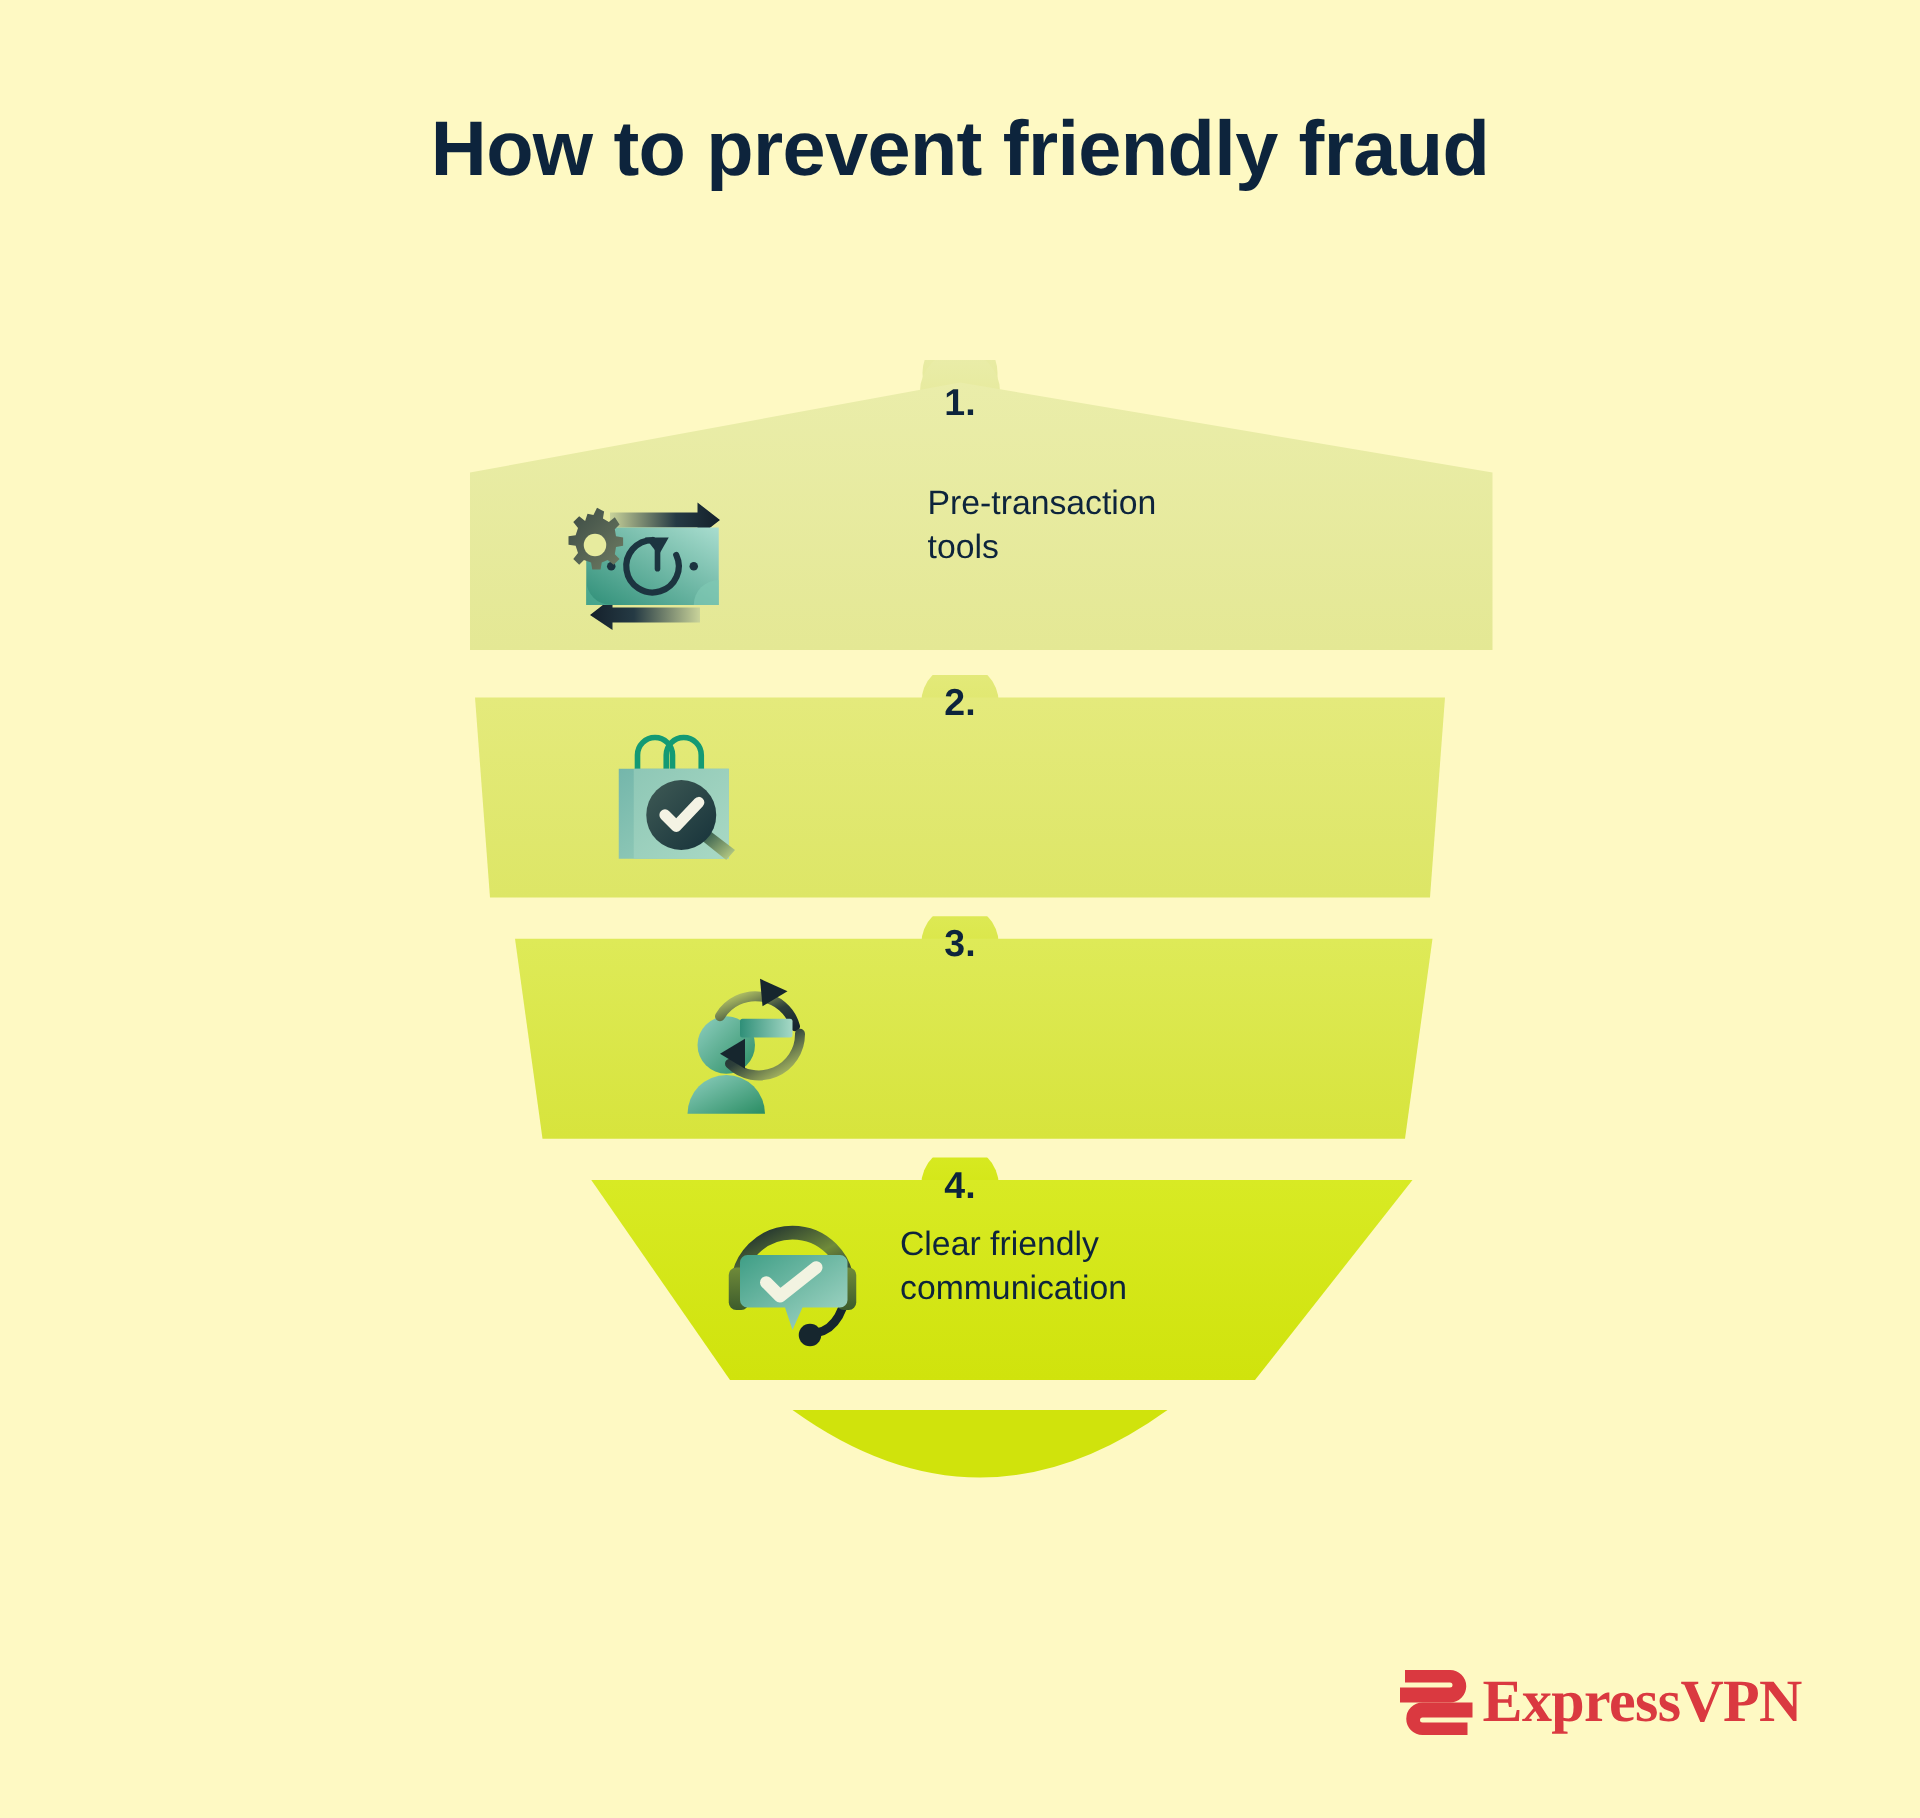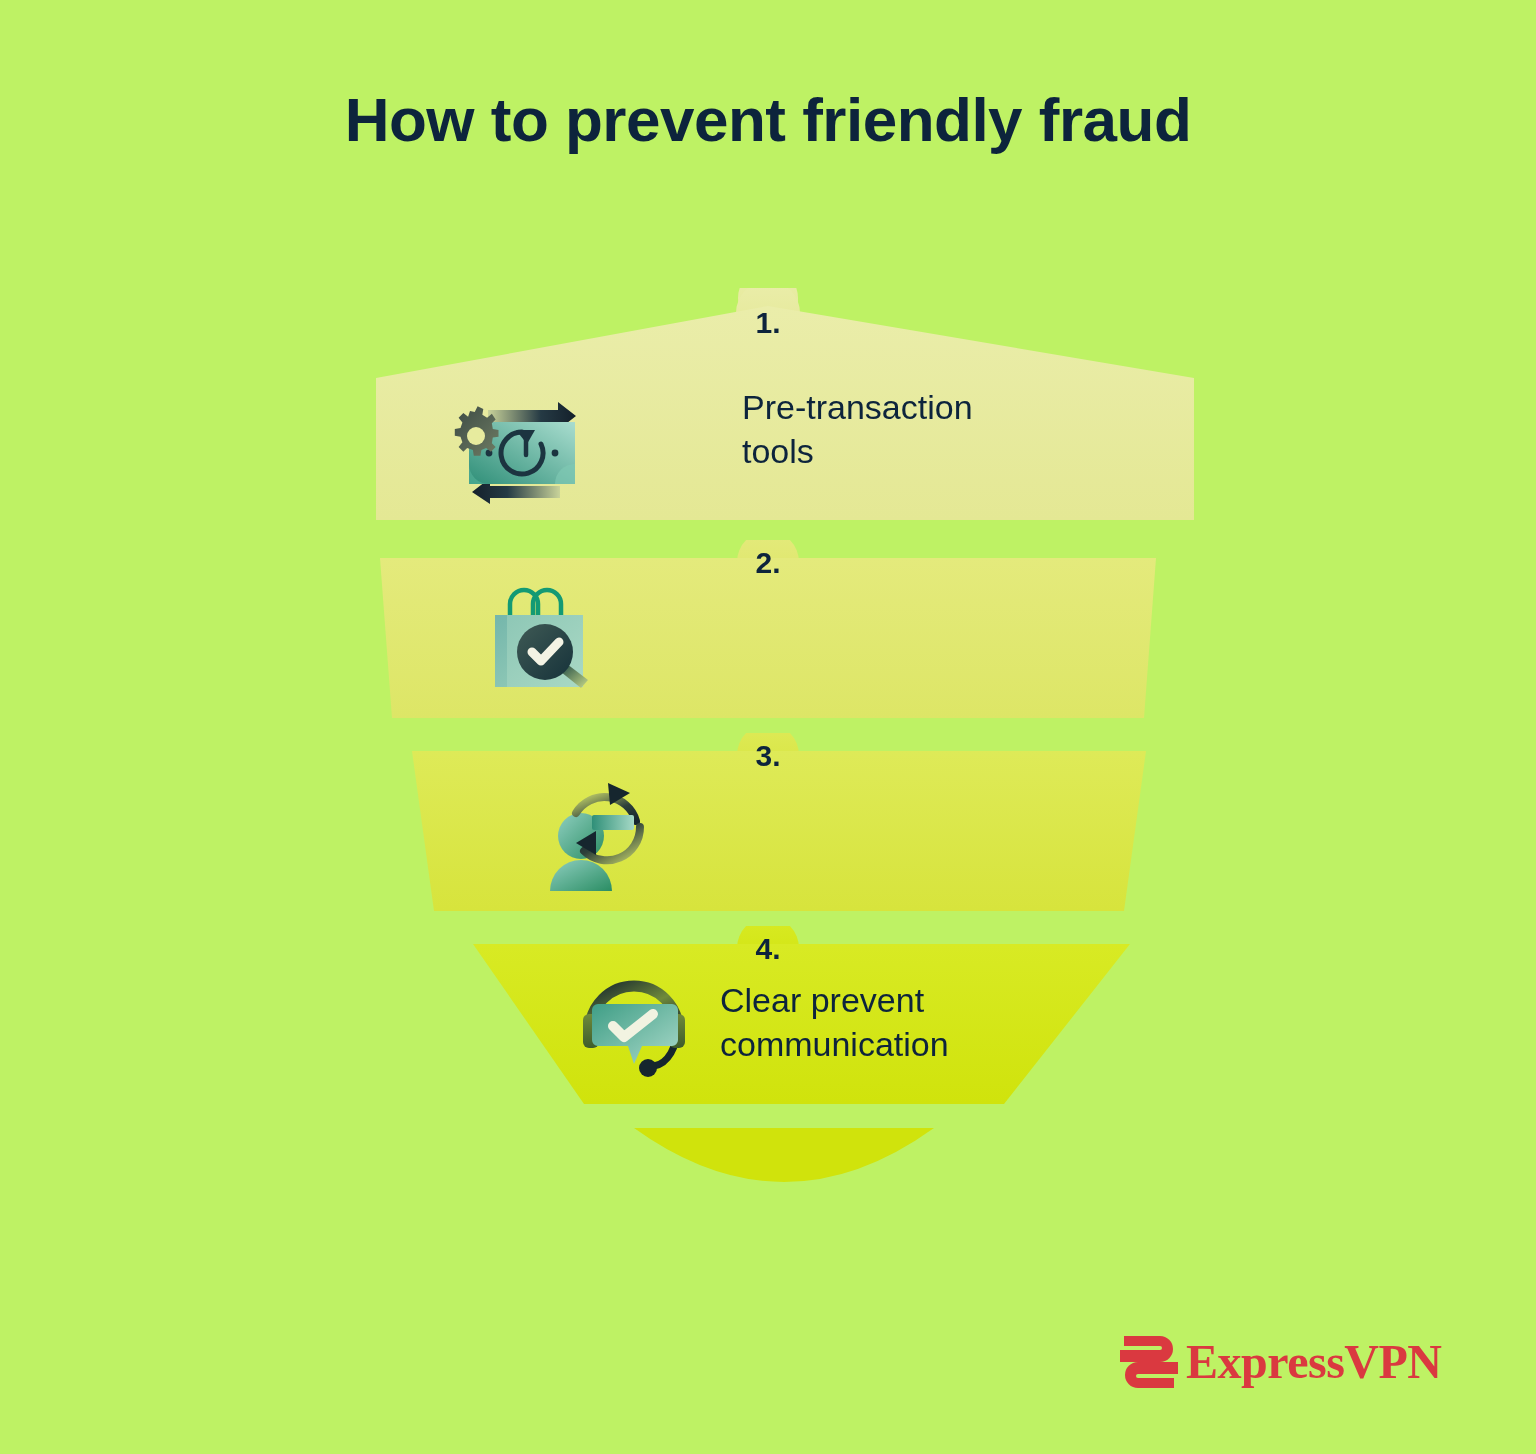--- a/index.html
+++ b/index.html
@@ -9,21 +9,21 @@
     height: 1454px;
     background: #ffffff;
     font-family: "Liberation Sans", sans-serif;
     overflow: hidden;
   }
 
   #page {
     position: relative;
     width: 1536px;
     height: 1454px;
-    background: #bef264;
+    background: #fef9c3;
   }
 
   
   #title {
     position: absolute;
     top: 86px;
     left: 0;
     width: 1536px;
     text-align: center;
     font-size: 62px;
@@ -59,21 +59,21 @@
     position: absolute;
     font-size: 30px;
     font-weight: bold;
     color: #0d243c;
     text-align: center;
     width: 80px;
   }
 
   .band-label {
     position: absolute;
-    font-size: 34px;
+    font-size: 27px;
     line-height: 1.30;
     color: #0d243c;
     font-weight: normal;
     white-space: pre-line;
   }
 
   .band-icon {
     position: absolute;
   }
 
@@ -309,21 +309,21 @@
           <circle cx="68" cy="110" r="9" fill="#16262e"></circle>
 
           <rect x="3" y="56" width="16" height="34" rx="6" fill="url(#ear1)"></rect>
           <rect x="89" y="56" width="16" height="34" rx="6" fill="url(#ear1)"></rect>
 
           <path d="M18,46 L92,46 a6,6 0 0 1 6,6 L98,82 a6,6 0 0 1 -6,6 L62,88 L54,106 L48,88 L18,88 a6,6 0 0 1 -6,-6 L12,52 a6,6 0 0 1 6,-6 Z" fill="url(#bub1)"></path>
           <path d="M33,68 L44,79 L73,56" fill="none" stroke="#f2f3e1" stroke-width="10" stroke-linecap="round" stroke-linejoin="round"></path>
         </svg>
       </div>
 
-      <div class="band-label" style="left:720px; top:52px;">Clear prevent
+      <div class="band-label" style="left:720px; top:52px;">Clear friendly
 communication</div>
     </div>
 
     <div class="band" style="top:840px;height:100px;">
       <svg class="band-svg" width="1536" height="100" viewBox="0 0 1536 100">
         <path d="M634,0 L934,0 Q784,108 634,0 Z" fill="#d0e30c"></path>
       </svg>
     </div>
 
   </div>

